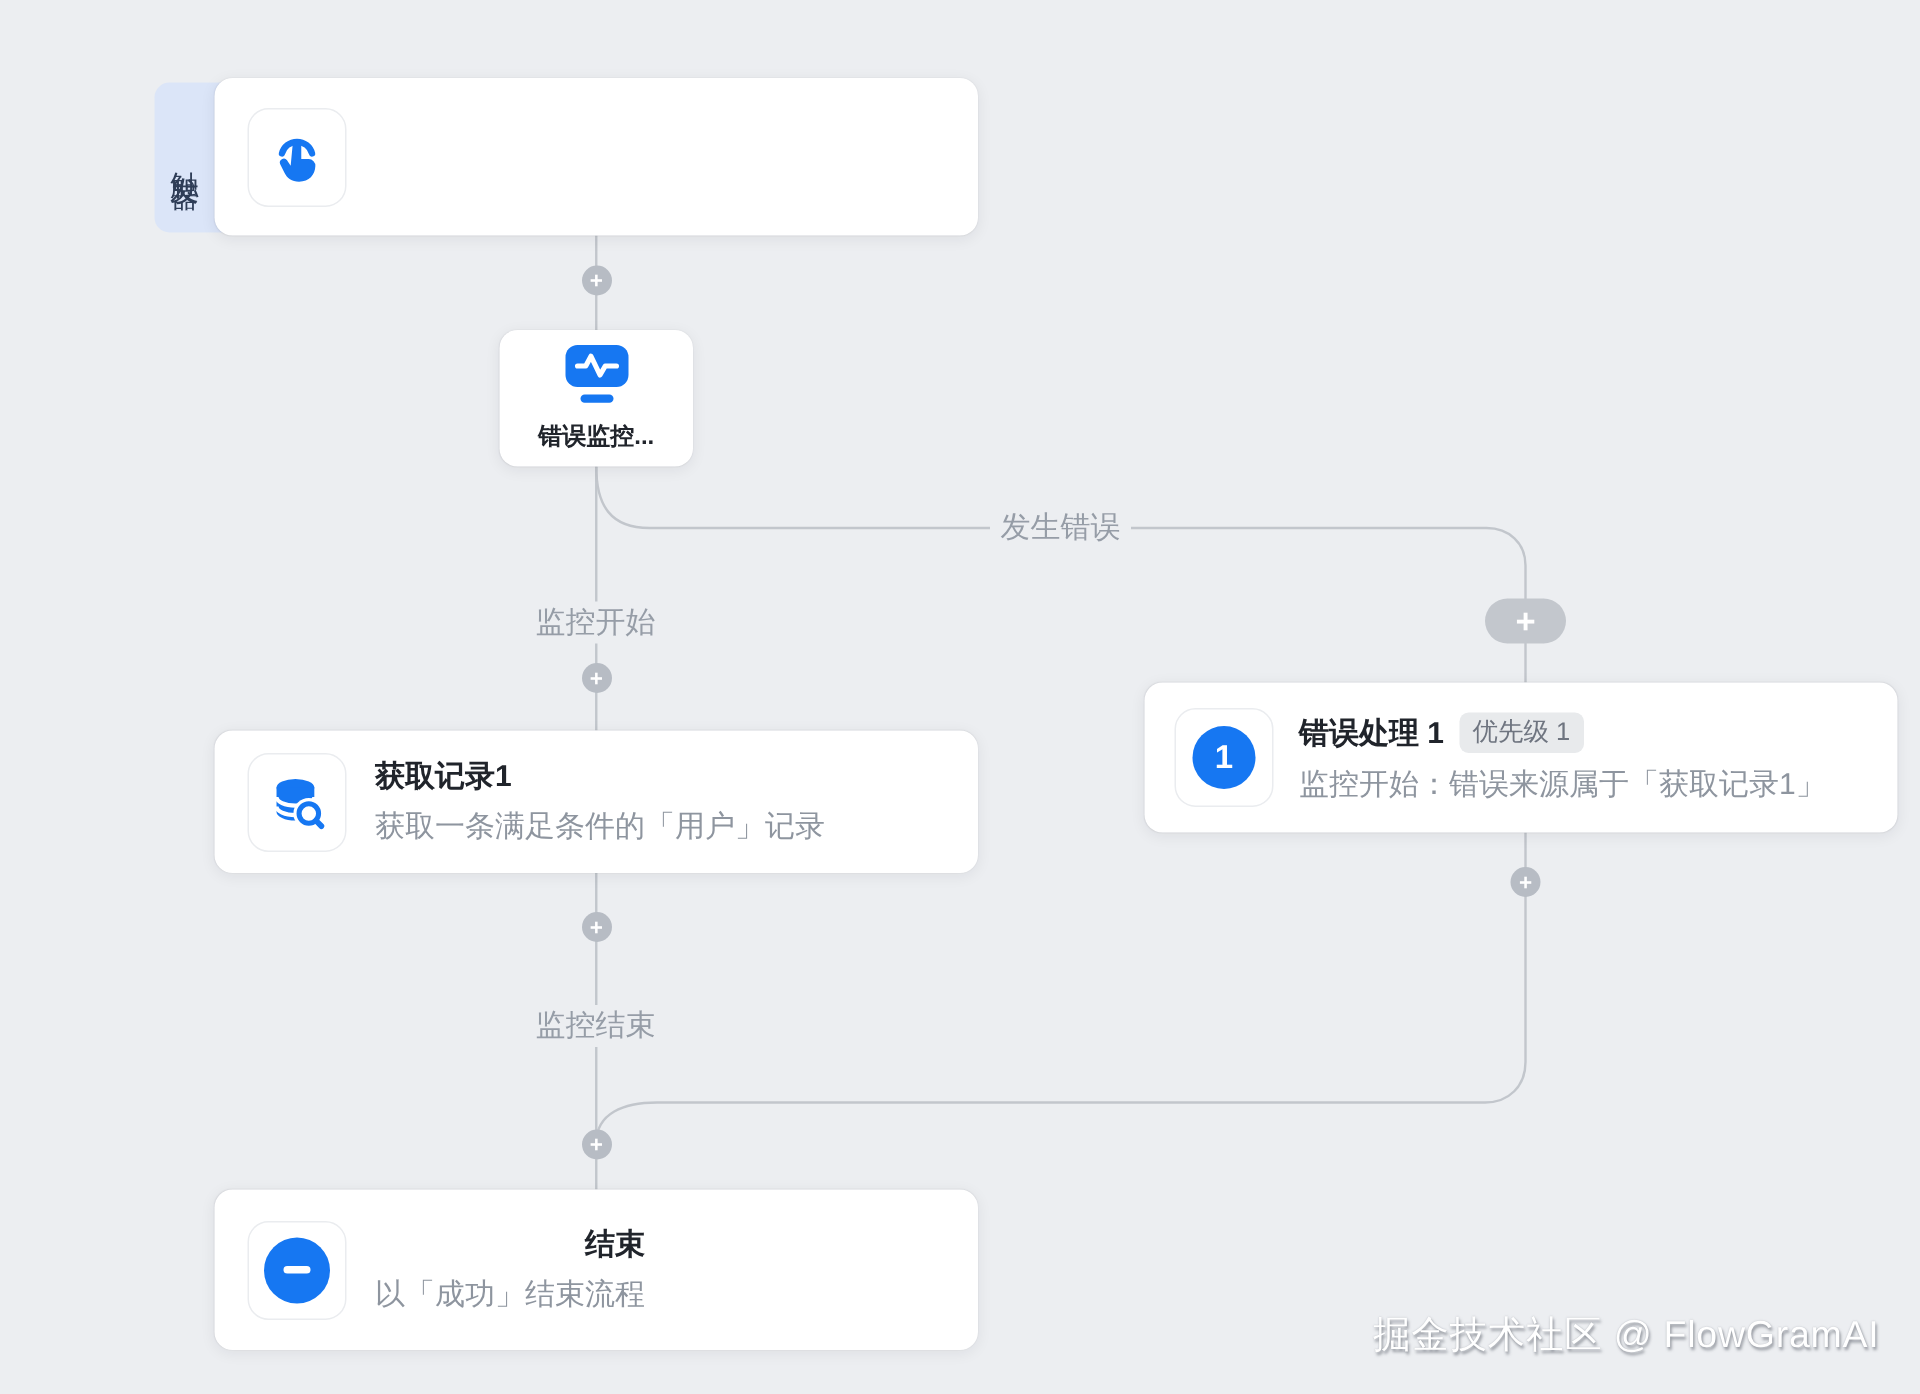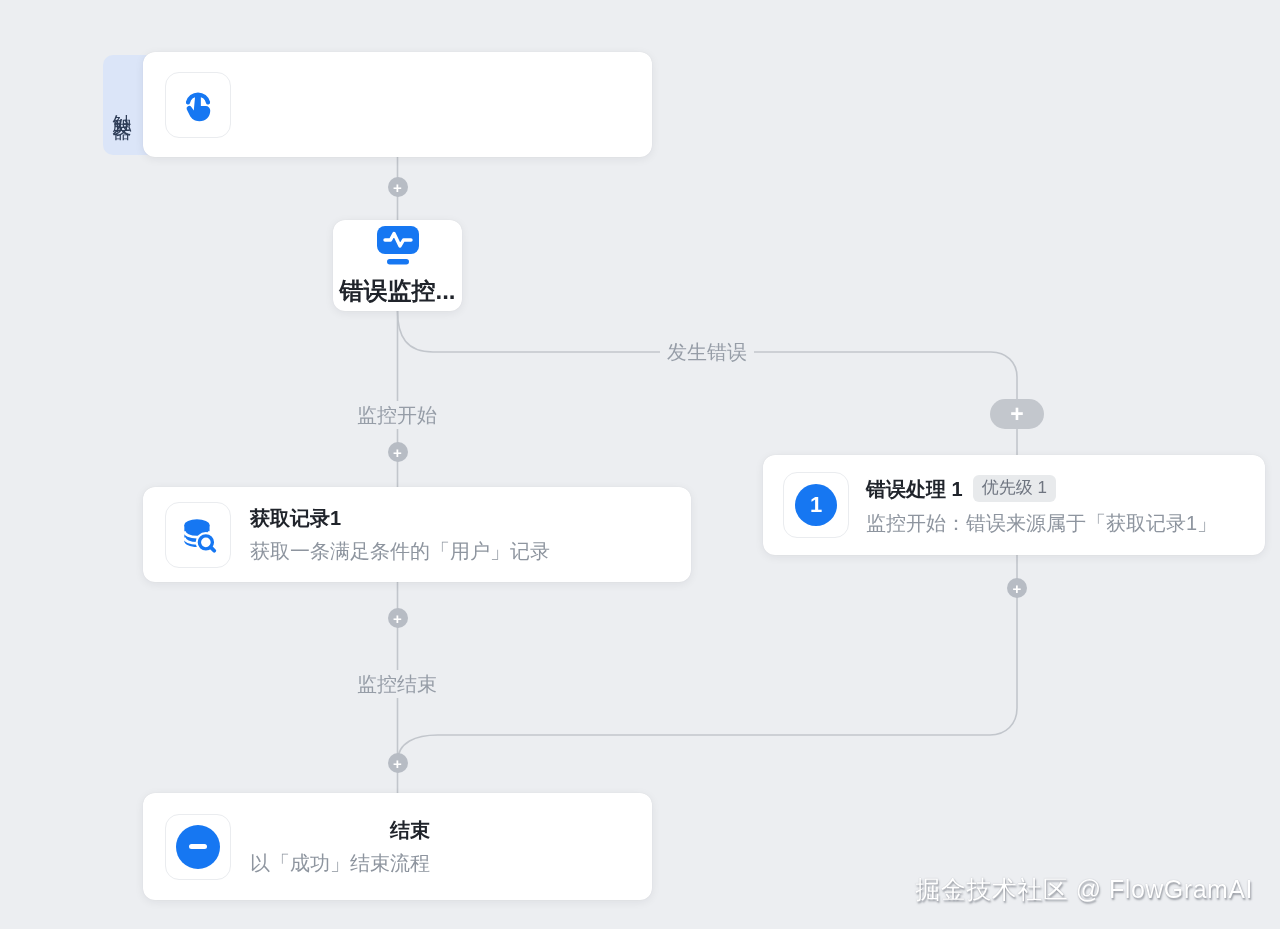--- a/index.html
+++ b/index.html
@@ -39,21 +39,21 @@
   }
   .trigger-tag span{
     writing-mode:vertical-rl;text-orientation:upright;
     font-size:19px;color:#2E3D57;letter-spacing:4px;line-height:1;
   }
 
   
   .card.compact{
     flex-direction:column;justify-content:center;gap:8px;padding:10px 8px;
   }
-  .card.compact .title{font-size:24px;}
+  .card.compact .title{font-size:16px;}
 
   
   .blue-circle{
     background:#1677F2;border-radius:50%;color:#fff;
     display:flex;align-items:center;justify-content:center;
   }
   .minus-bar{width:18px;height:5px;border-radius:2.5px;background:#fff;}
 
   
   .edge-label{
@@ -118,21 +118,21 @@
     <span>
       <svg viewBox="0 0 44 40" width="44" height="40">
         <rect x="1" y="1" width="42" height="28" rx="8" fill="#1677F2"></rect>
         <polyline points="9,15 14.5,15 18,8.5 24,21 27.5,15 35,15" fill="none" stroke="#fff" stroke-width="3.4" stroke-linecap="round" stroke-linejoin="round"></polyline>
         <rect x="11" y="34" width="22" height="5.5" rx="2.75" fill="#1677F2"></rect>
       </svg>
     </span>
     <div class="title">错误监控...</div>
   </div>
 
-  <div class="card" style="left:143px;top:487px;width:548px;height:95px;">
+  <div class="card" style="left:143px;top:487px;width:509px;height:95px;">
     <div class="icon-box">
       <svg viewBox="0 0 40 40" width="42" height="42">
         <ellipse cx="19" cy="10.5" rx="12" ry="5.5" fill="#1677F2"></ellipse>
         <path d="M7 10.5 h24 V26 c0 3 -5.4 5.5 -12 5.5 S7 29 7 26 z" fill="#1677F2"></path>
         <path d="M7 16.5 c0 3 5.4 5.5 12 5.5 s12 -2.5 12 -5.5" stroke="#fff" stroke-width="2.6" fill="none"></path>
         <path d="M7 22.5 c0 3 5.4 5.5 12 5.5 s12 -2.5 12 -5.5" stroke="#fff" stroke-width="2.6" fill="none"></path>
         <circle cx="27.5" cy="27" r="9.8" fill="#fff"></circle>
         <circle cx="27.5" cy="27" r="6.2" fill="#fff" stroke="#1677F2" stroke-width="3.2"></circle>
         <line x1="32" y1="31.5" x2="35.5" y2="35" stroke="#1677F2" stroke-width="3.6" stroke-linecap="round"></line>
       </svg>

